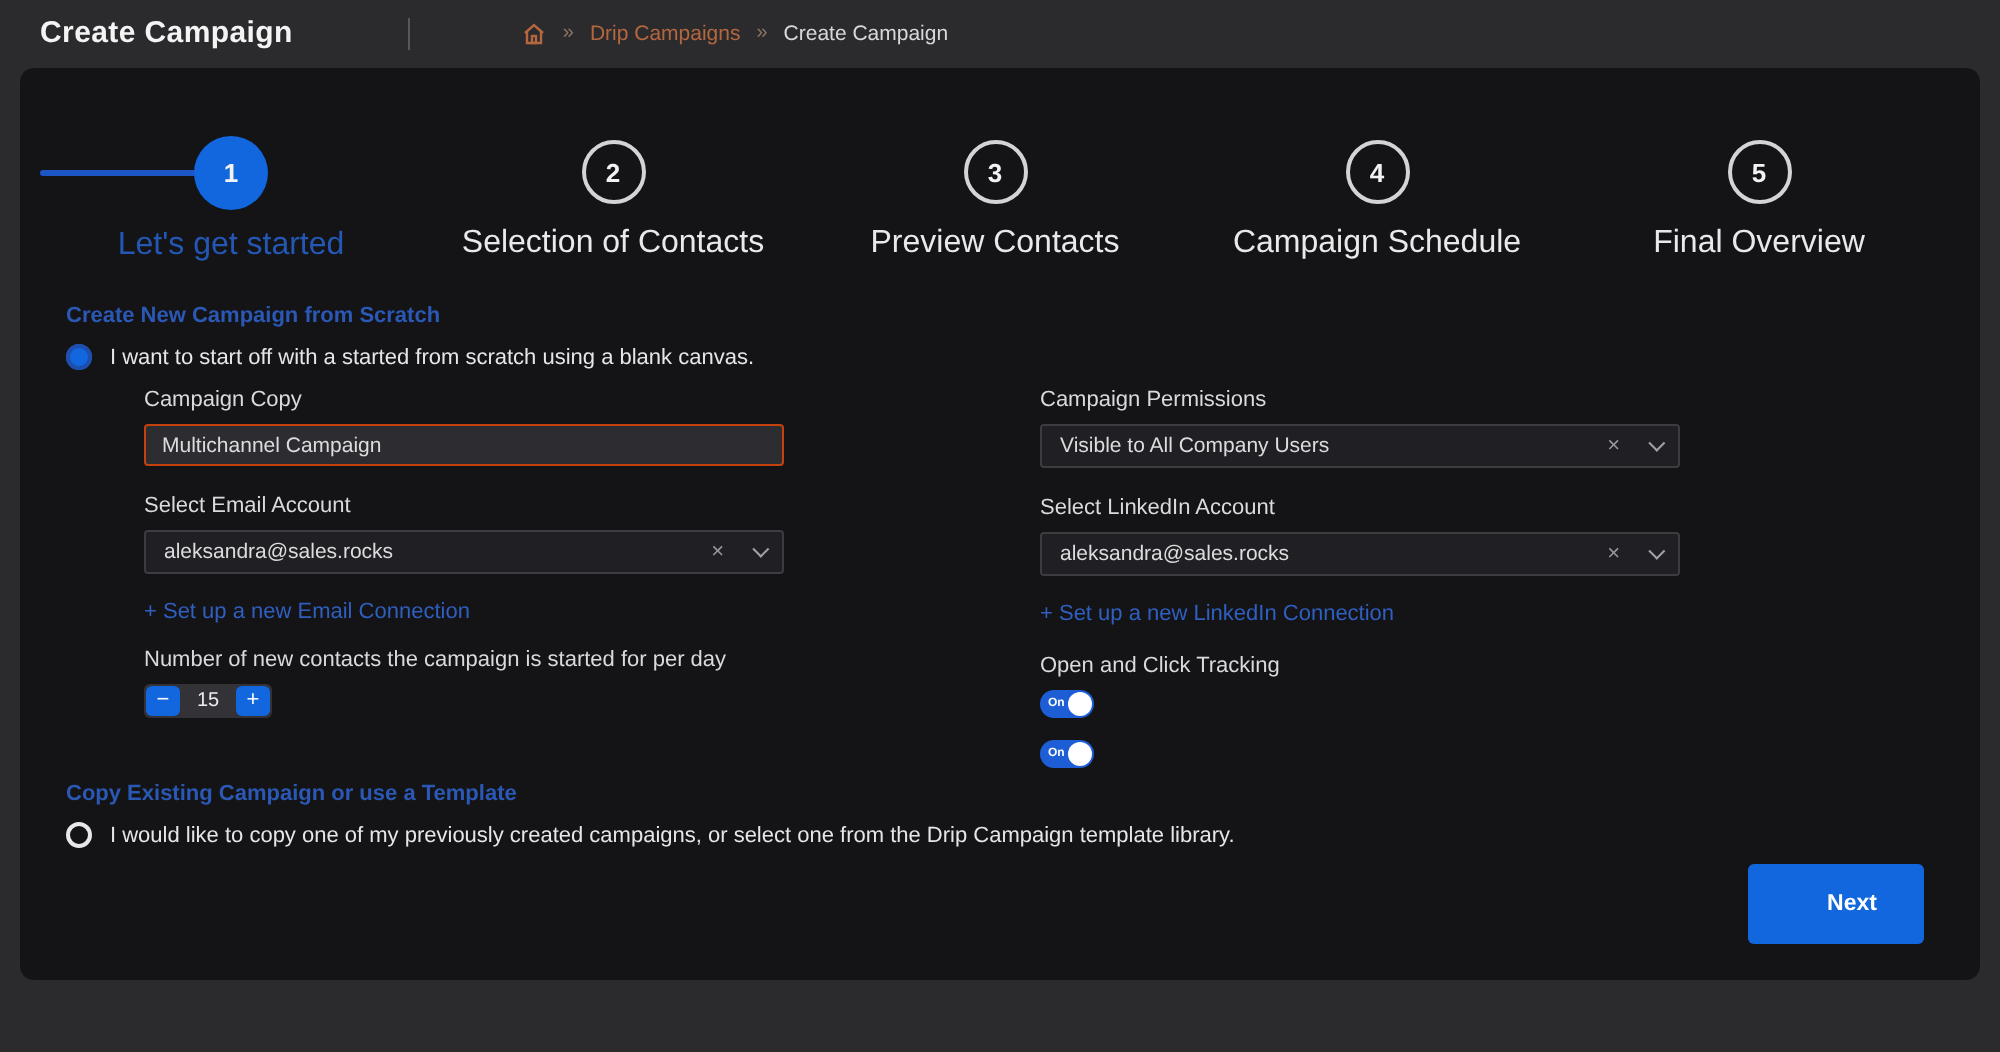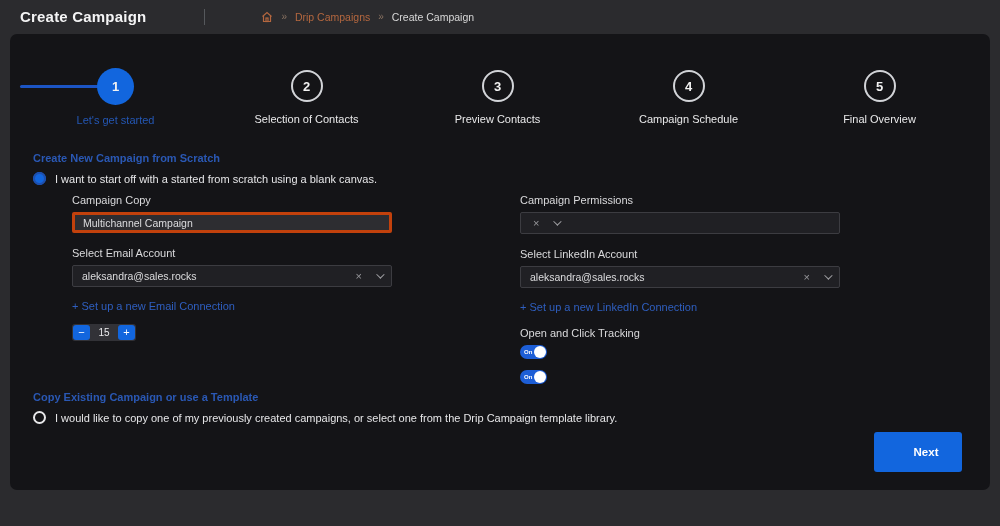--- a/index.html
+++ b/index.html
@@ -41,21 +41,21 @@
   .step { width:191px; display:flex; flex-direction:column; align-items:center; }
   .step-circle {
     width:32px; height:32px; border-radius:50%;
     border:2px solid #d2d4d8; color:#f2f2f2;
     display:flex; align-items:center; justify-content:center;
     font-size:13px; font-weight:bold; margin-top:2px;
   }
   .step.active .step-circle {
     width:37px; height:37px; border:none; background:#1266de; margin-top:0;
   }
-  .step-label { margin-top:11px; font-size:11px; color:#e9e9ea; }
+  .step-label { margin-top:11px; font-size:16px; color:#e9e9ea; }
   .step.active .step-label { color:#2457b4; margin-top:9px; }
 
   
   .section-heading { font-size:11px; font-weight:bold; color:#2a58b4; }
   .scratch-section { position:absolute; left:23px; top:118px; }
   .copy-section { position:absolute; left:23px; top:357px; }
   .radio-row { display:flex; align-items:center; gap:9px; margin-top:8px; }
   .radio {
     width:13px; height:13px; border-radius:50%; flex:0 0 auto;
   }
@@ -63,21 +63,21 @@
   .radio.unchecked { border:2px solid #e8e8ea; background:transparent; }
   .radio-label { font-size:11px; color:#e6e6e8; }
 
   
   .col { position:absolute; top:160px; width:320px; }
   .col-left { left:62px; }
   .col-right { left:510px; }
   .field-label { font-size:11px; color:#dadadc; margin-bottom:6px; }
 
   .text-input {
-    width:100%; height:21px; background:#2d2d31; border:3px solid #c2410c;
+    width:100%; height:21px; background:#2d2d31; border:1px solid #c2410c;
     border-radius:2px; color:#dcdcde; font-size:10.5px; padding:0 8px;
     font-family:"Liberation Sans", sans-serif; margin-bottom:14px;
   }
   .select {
     width:100%; height:22px; background:#202024; border:1px solid #3c3c41;
     border-radius:2px; display:flex; align-items:center; padding:0 9px;
     margin-bottom:9px; cursor:pointer;
   }
   .select-value { font-size:10.5px; color:#dcdcde; flex:1; }
   .select-clear { color:#98989c; font-size:11px; line-height:1; padding:0 3px; }
@@ -183,30 +183,32 @@
     <input class="text-input" type="text" value="Multichannel Campaign" style="">
 
     <div class="field-label">Select Email Account</div>
     <div class="select">
       <span class="select-value">aleksandra@sales.rocks</span>
       <span class="select-clear">×</span>
       <span class="select-caret"></span>
     </div>
     <a class="blue-link">+ Set up a new Email Connection</a>
 
+    <div class="field-label">Number of new contacts the campaign is started for per day</div>
     <div class="num-stepper">
       <button class="num-btn">−</button>
       <span class="num-value">15</span>
       <button class="num-btn">+</button>
     </div>
   </div>
 
   <div class="col col-right">
     <div class="field-label">Campaign Permissions</div>
     <div class="select" style="margin-bottom:14px">
+      <span class="select-value">Visible to All Company Users</span>
       <span class="select-clear">×</span>
       <span class="select-caret"></span>
     </div>
 
     <div class="field-label">Select LinkedIn Account</div>
     <div class="select">
       <span class="select-value">aleksandra@sales.rocks</span>
       <span class="select-clear">×</span>
       <span class="select-caret"></span>
     </div>

